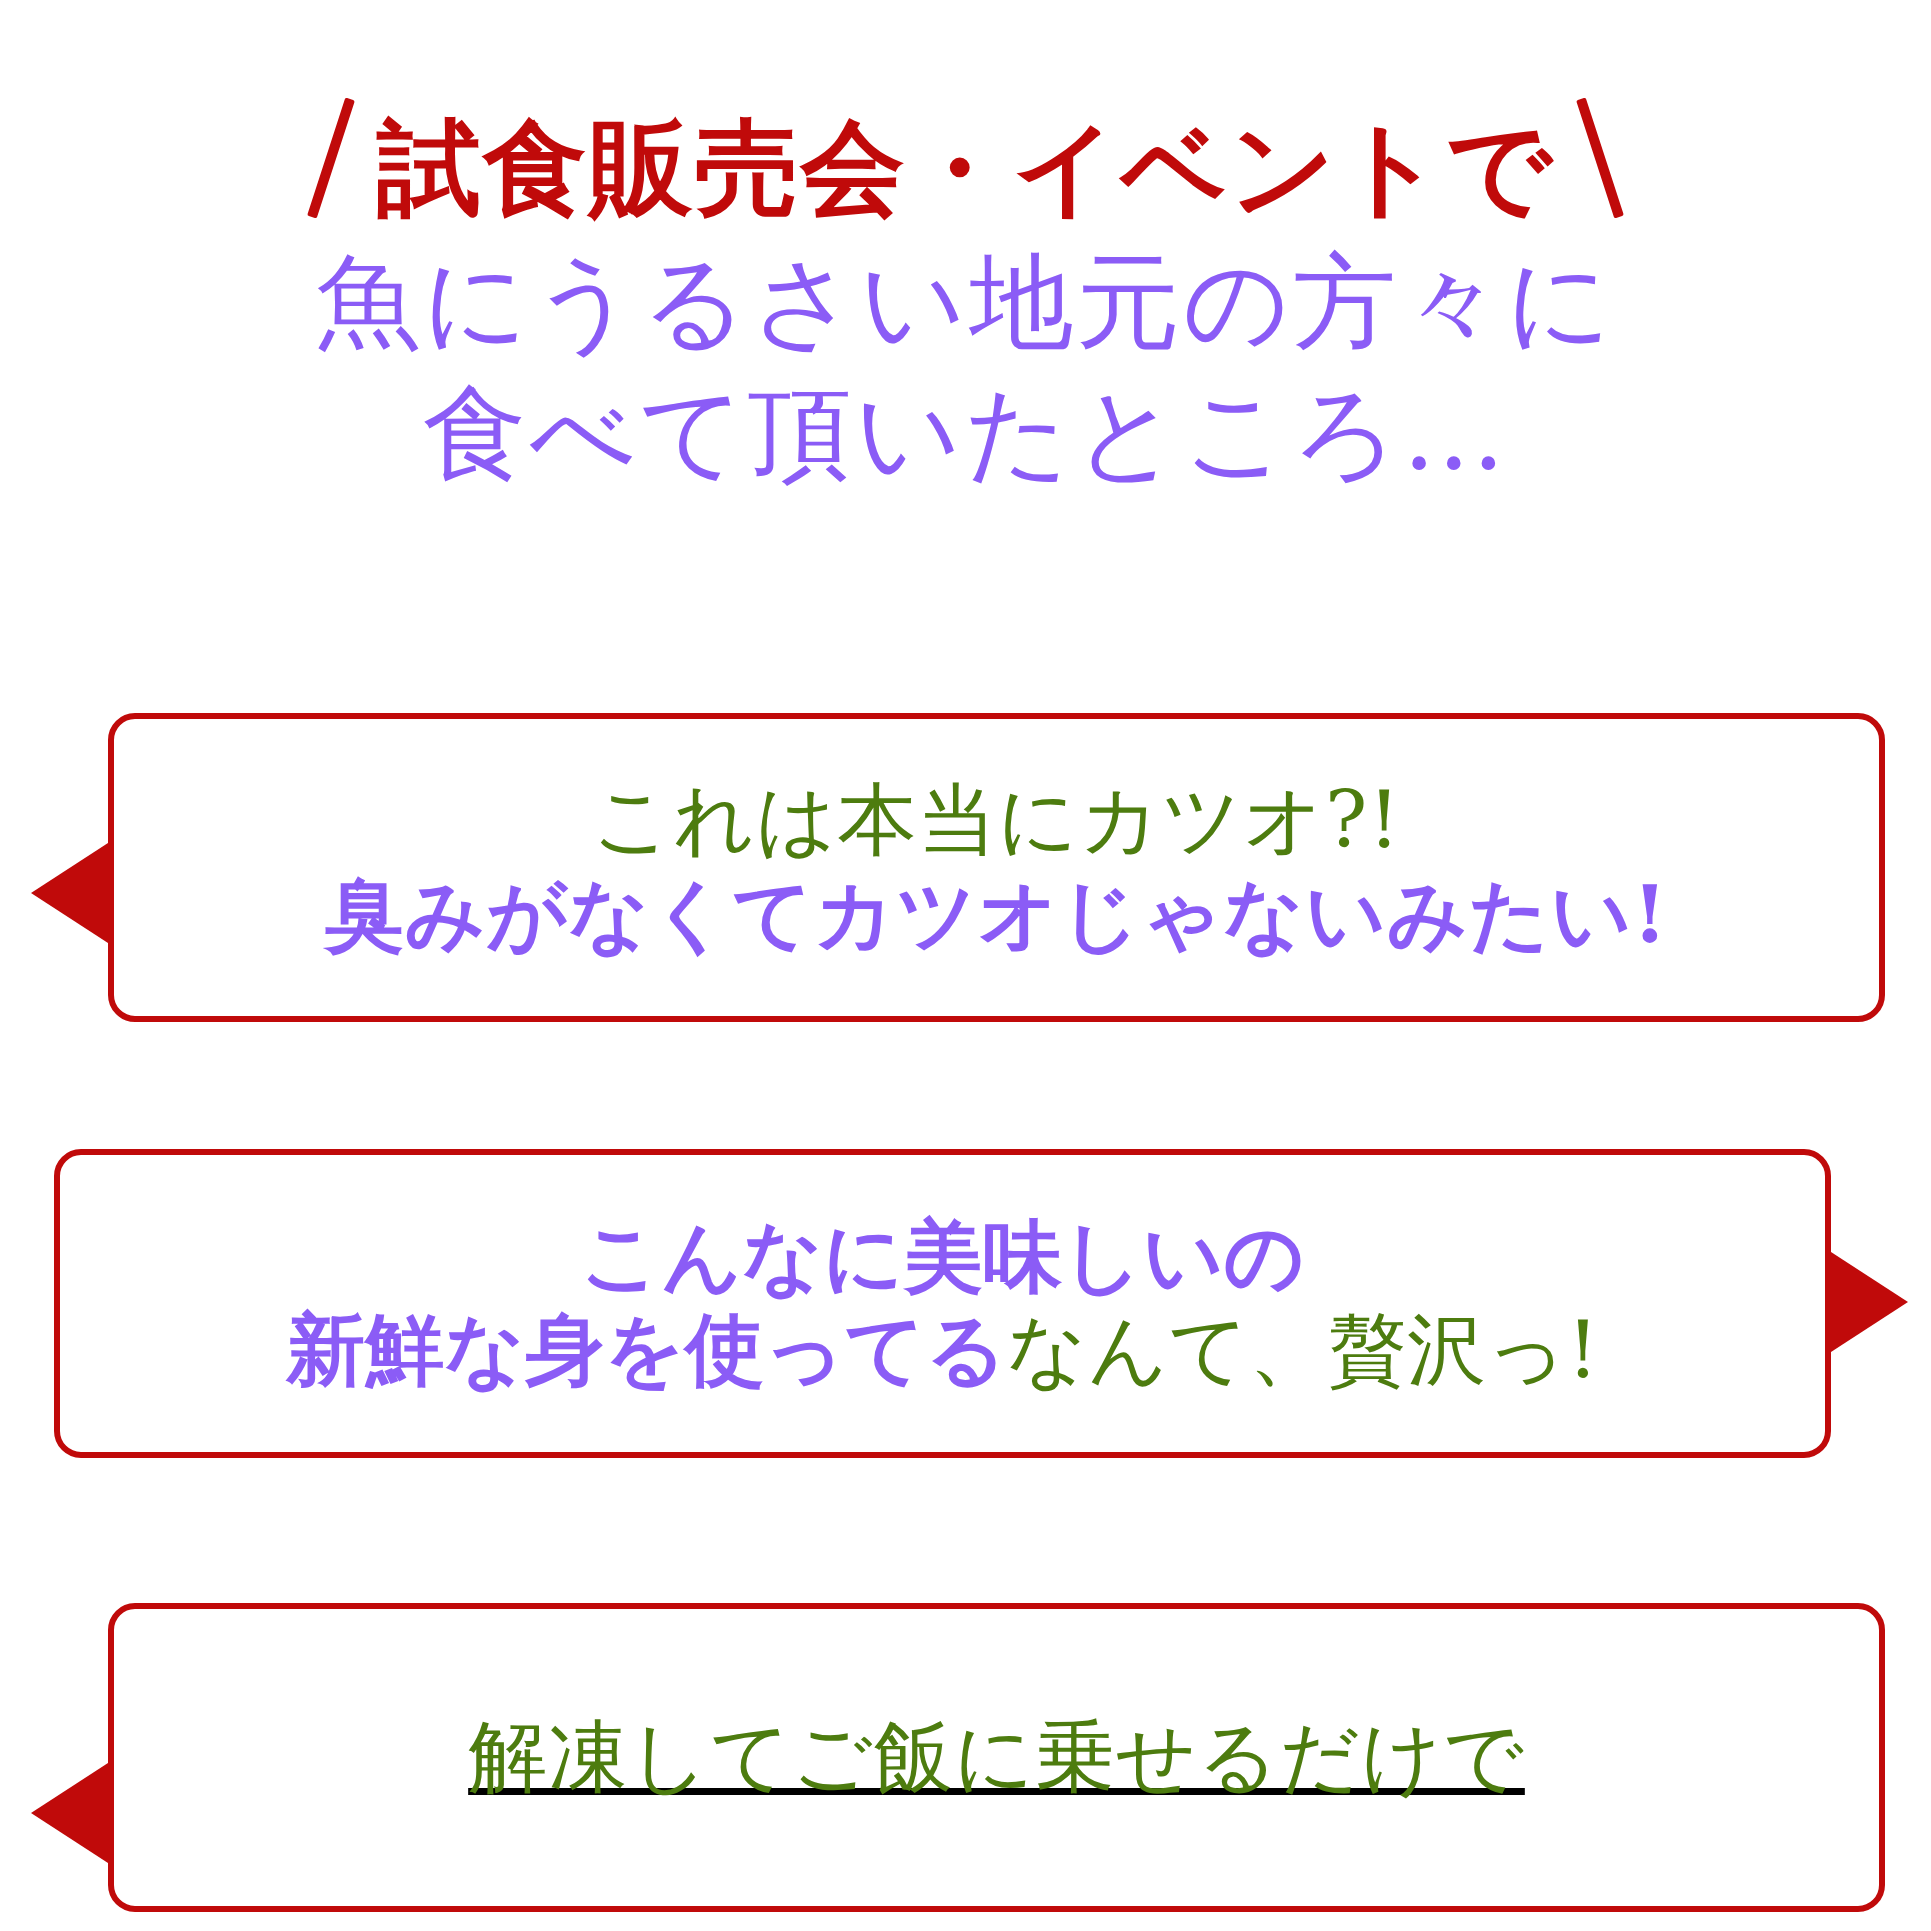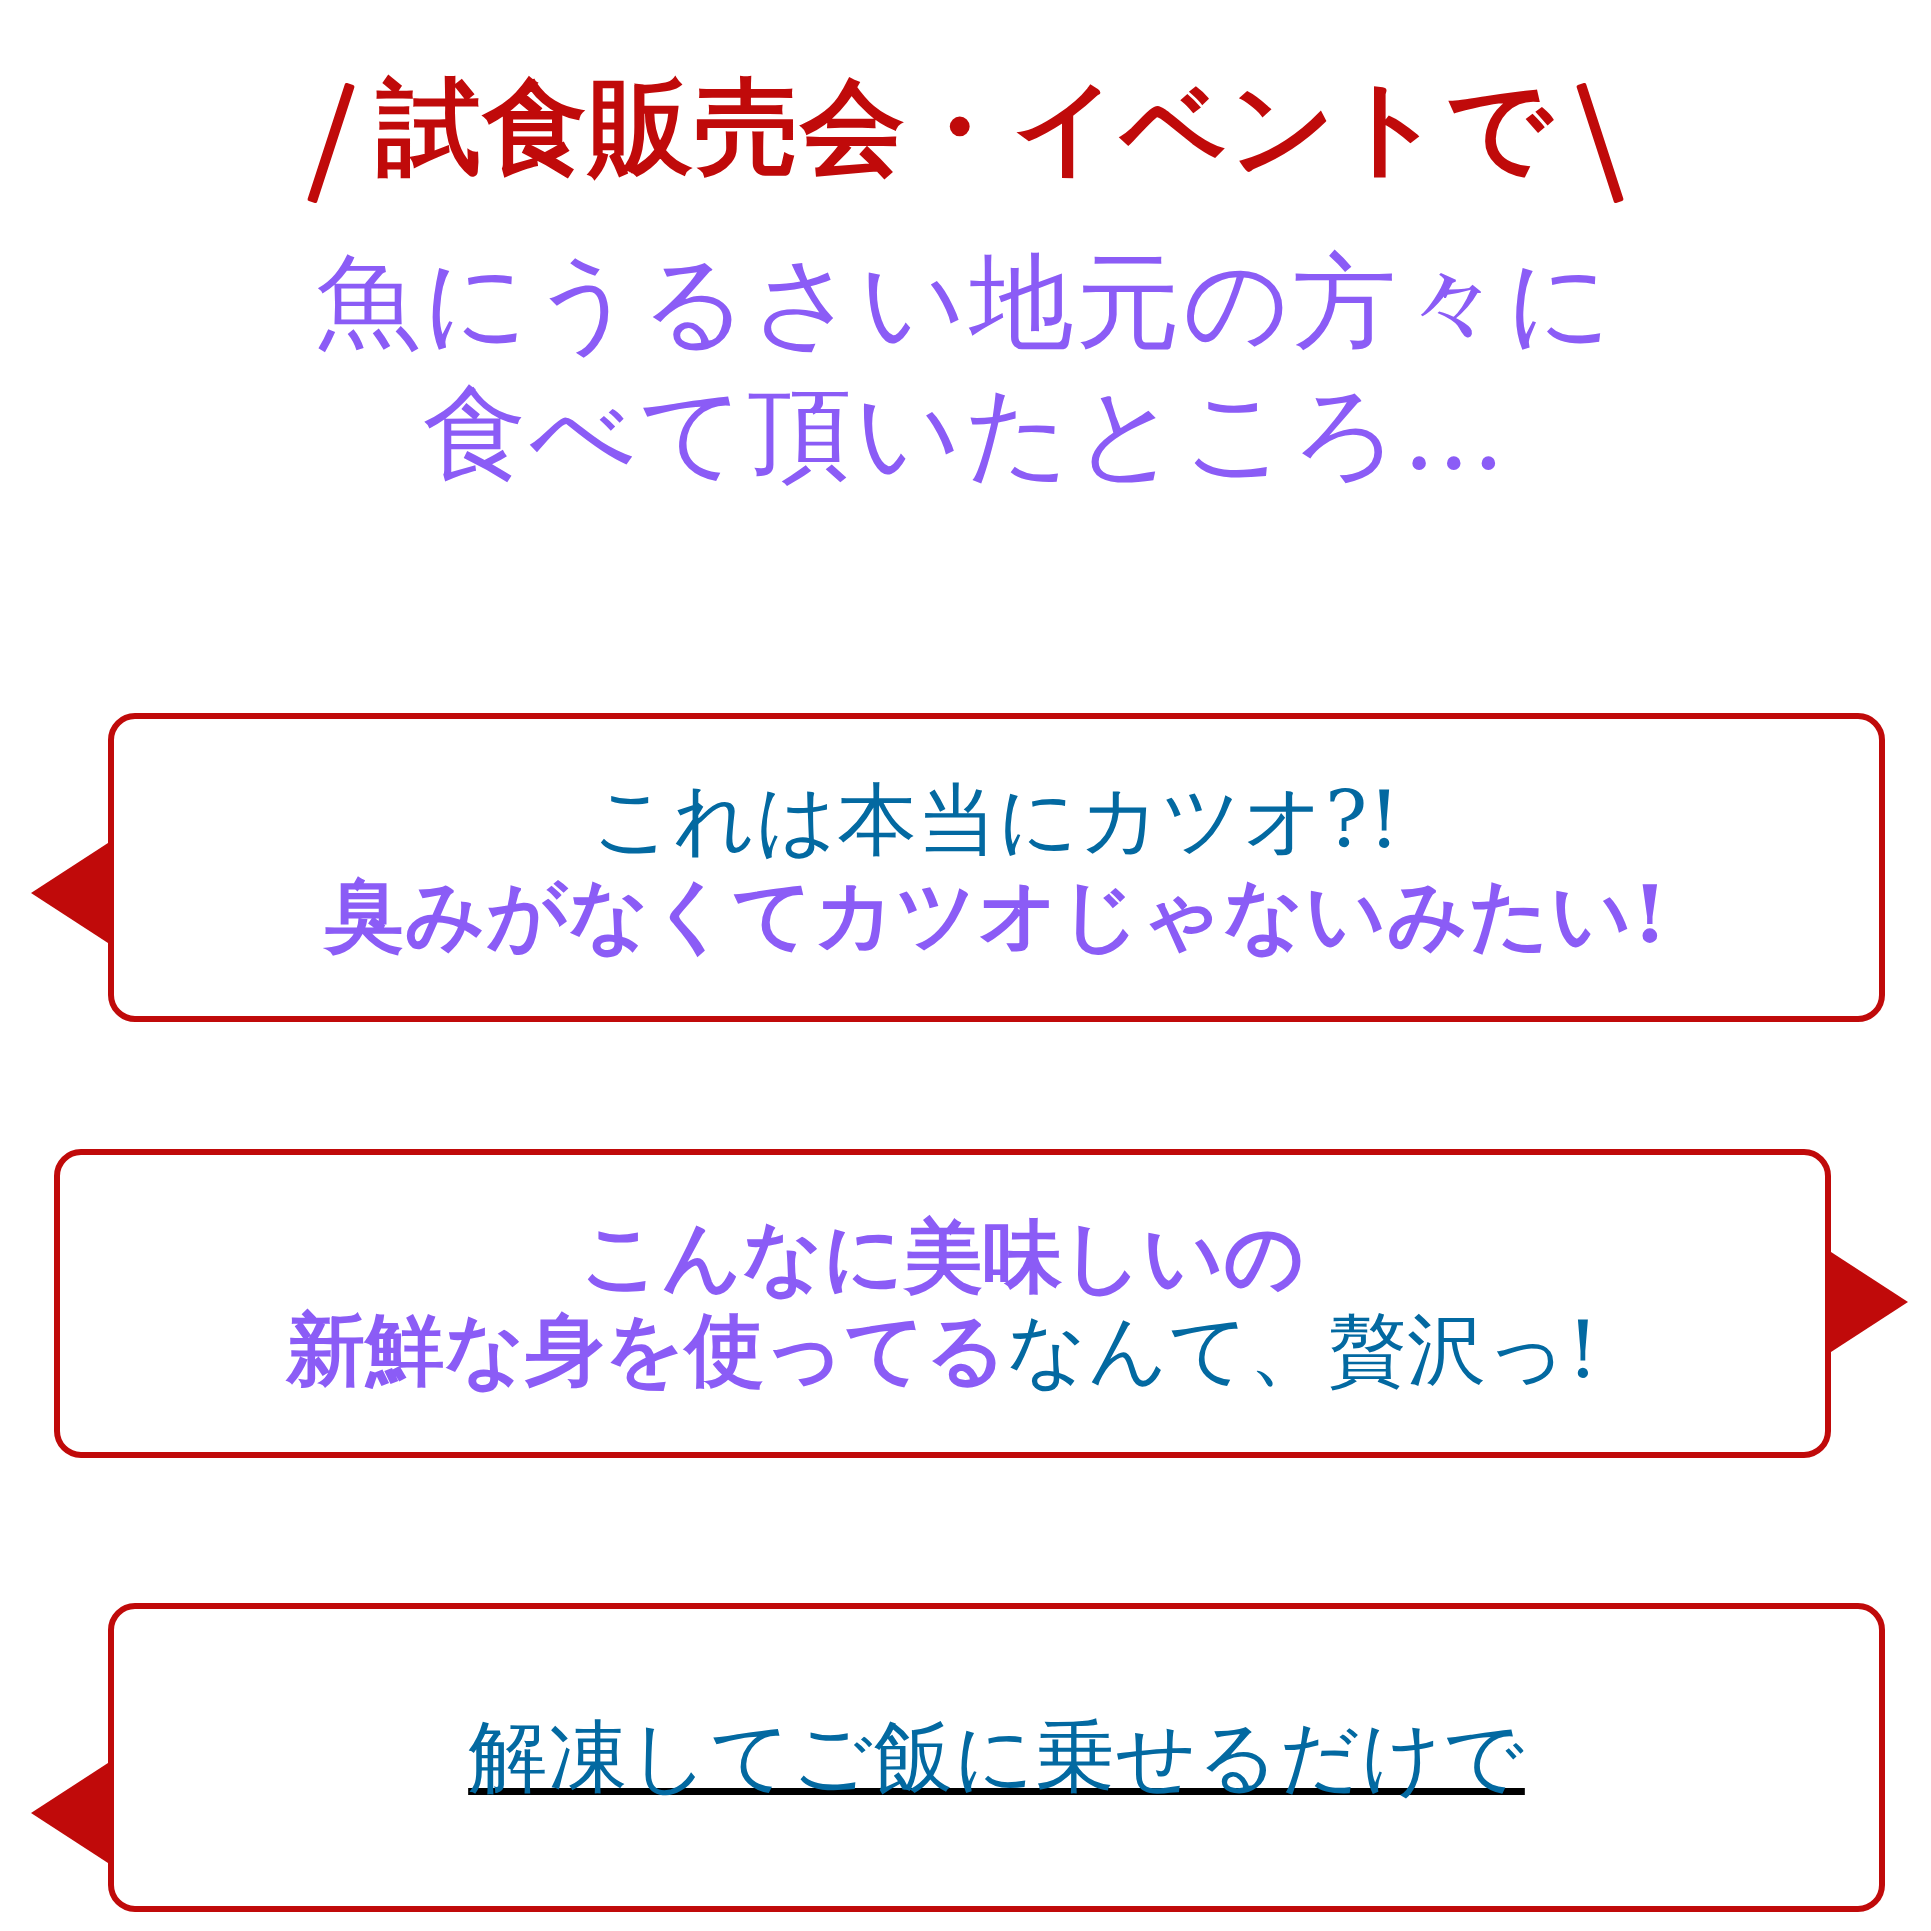--- a/index.html
+++ b/index.html
@@ -26,21 +26,21 @@
     position: absolute;
     top: 75px;
     left: 0;
     width: 1931px;
     text-align: center;
   }
 
   .headline-row {
     position: relative;
     display: flex;
-    align-items: flex-start;
+    align-items: flex-end;
     justify-content: center;
     height: 145px;
   }
 
   .headline-red {
     font-size: 104px;
     font-weight: bold;
     color: #c00a0a;
     letter-spacing: 1.9px;
     line-height: 1;
@@ -88,21 +88,21 @@
     align-items: center;
     justify-content: center;
   }
 
   .bubble-line {
     white-space: nowrap;
     line-height: 1.18;
     font-family: "DejaVu Serif", "Liberation Serif", serif;
   }
 
-  .t-black { color: #0369a1; }
+  .t-black { color: #4d7c0f; }
   .t-red   { color: #8b5cf6; font-weight: bold; }
 
   .sz-1 { font-size: 79px; letter-spacing: 1px; }
   .sz-2 { font-size: 79px; letter-spacing: 0px; }
 
   
   .tail {
     position: absolute;
     width: 0;
     height: 0;

